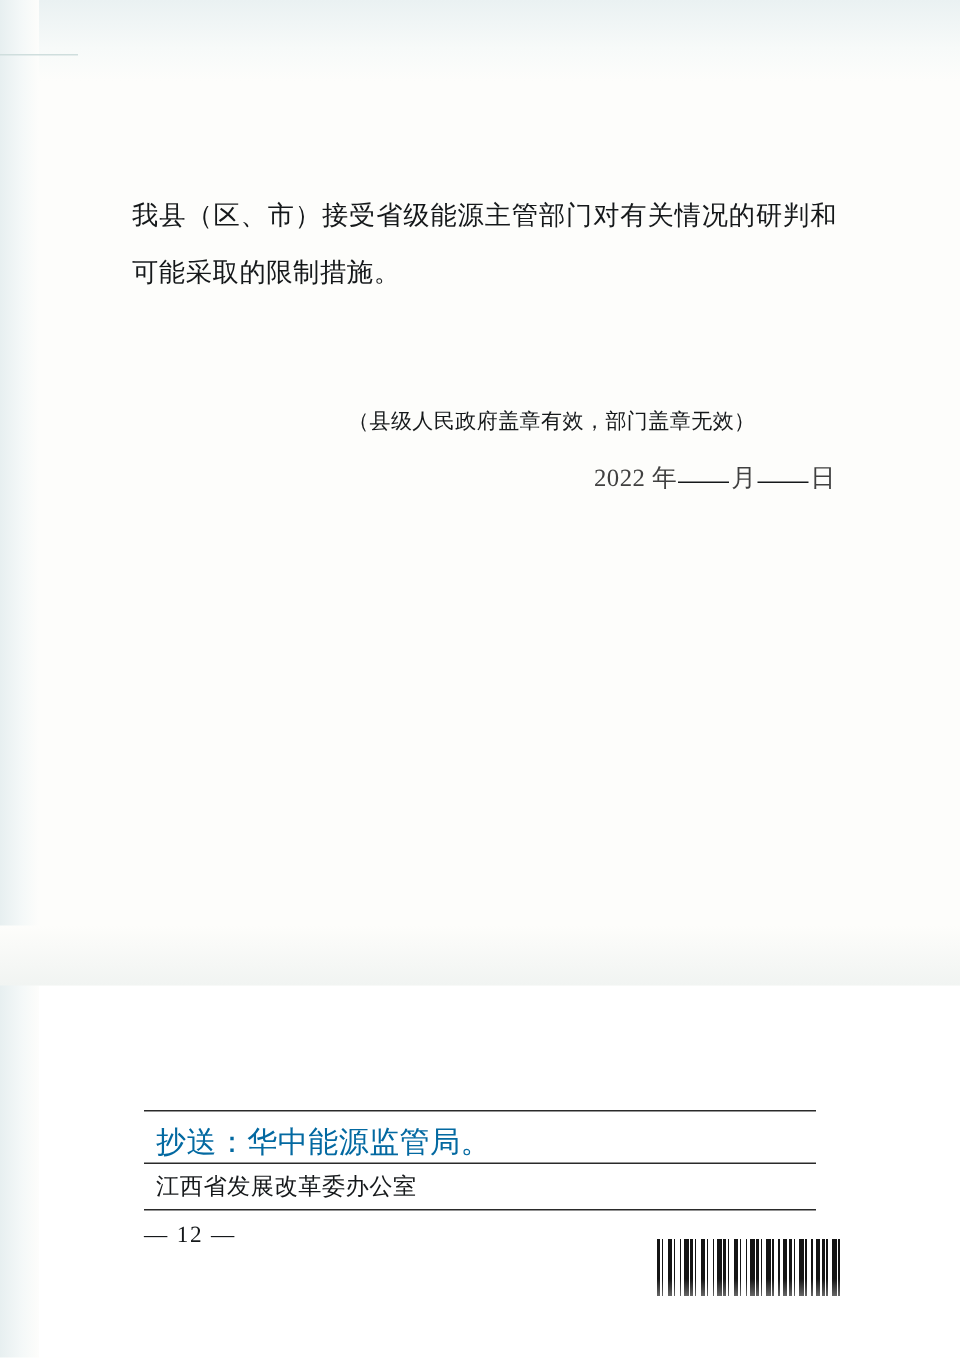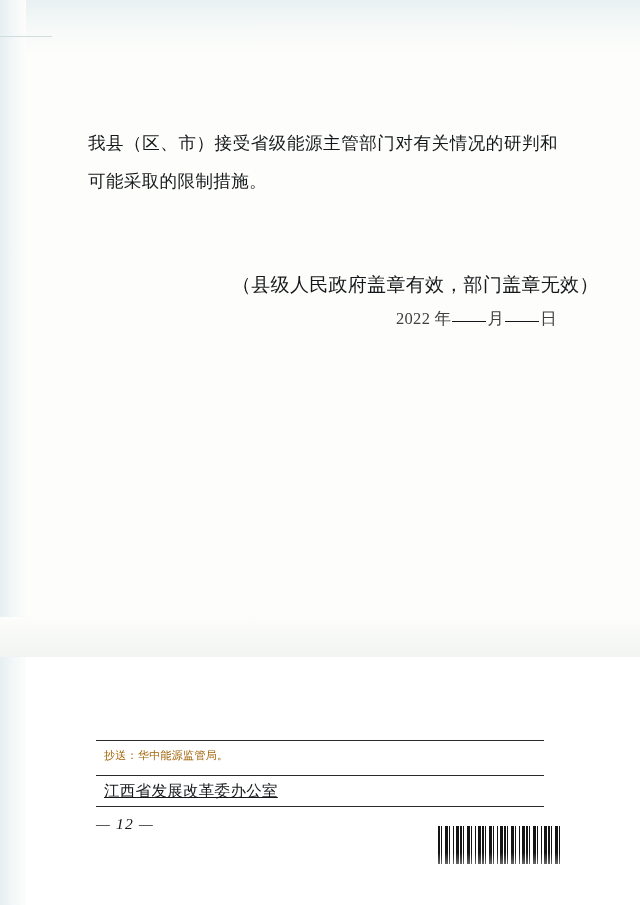--- a/index.html
+++ b/index.html
@@ -69,21 +69,21 @@
     letter-spacing: 0.4px;
     color: #15181a;
     text-align: justify;
   }
 
   
   .sig-note {
     position: absolute;
     left: 232px;
     top: 272px;
-    font-size: 19px;
+    font-size: 14px;
     letter-spacing: 0.3px;
     color: #15181a;
     white-space: nowrap;
   }
   .sig-date {
     position: absolute;
     left: 396px;
     top: 308px;
     font-size: 16.5px;
     letter-spacing: 0.3px;
@@ -107,53 +107,51 @@
     background: #2a2a2a;
   }
   .rule-top { top: 740px; }
   .rule-mid { top: 775px; }
   .rule-bot { top: 806px; }
 
   .cc-line {
     position: absolute;
     left: 104px;
     top: 748px;
-    font-size: 11px;
-    letter-spacing: 0.3px;
-    color: #a16207;
+    font-size: 20px;
+    letter-spacing: 0.3px;
+    color: #0369a1;
     white-space: nowrap;
   }
   .issuer {
     position: absolute;
     left: 104px;
     top: 781px;
     font-size: 15.5px;
     letter-spacing: 0.3px;
     color: #15181a;
     white-space: nowrap;
-    text-decoration: underline;
   }
   .issue-date {
     position: absolute;
     left: 398px;
     top: 781px;
     font-size: 15.5px;
     letter-spacing: 0.3px;
     color: #15181a;
     white-space: nowrap;
   }
   .page-num {
     position: absolute;
     left: 96px;
     top: 815px;
     font-size: 15.5px;
     letter-spacing: 1.2px;
     color: #15181a;
     white-space: nowrap;
-    font-style: italic;
   }
 
   
   .barcode {
     position: absolute;
     left: 438px;
     top: 826px;
     width: 122px;
     height: 38px;
     background:

